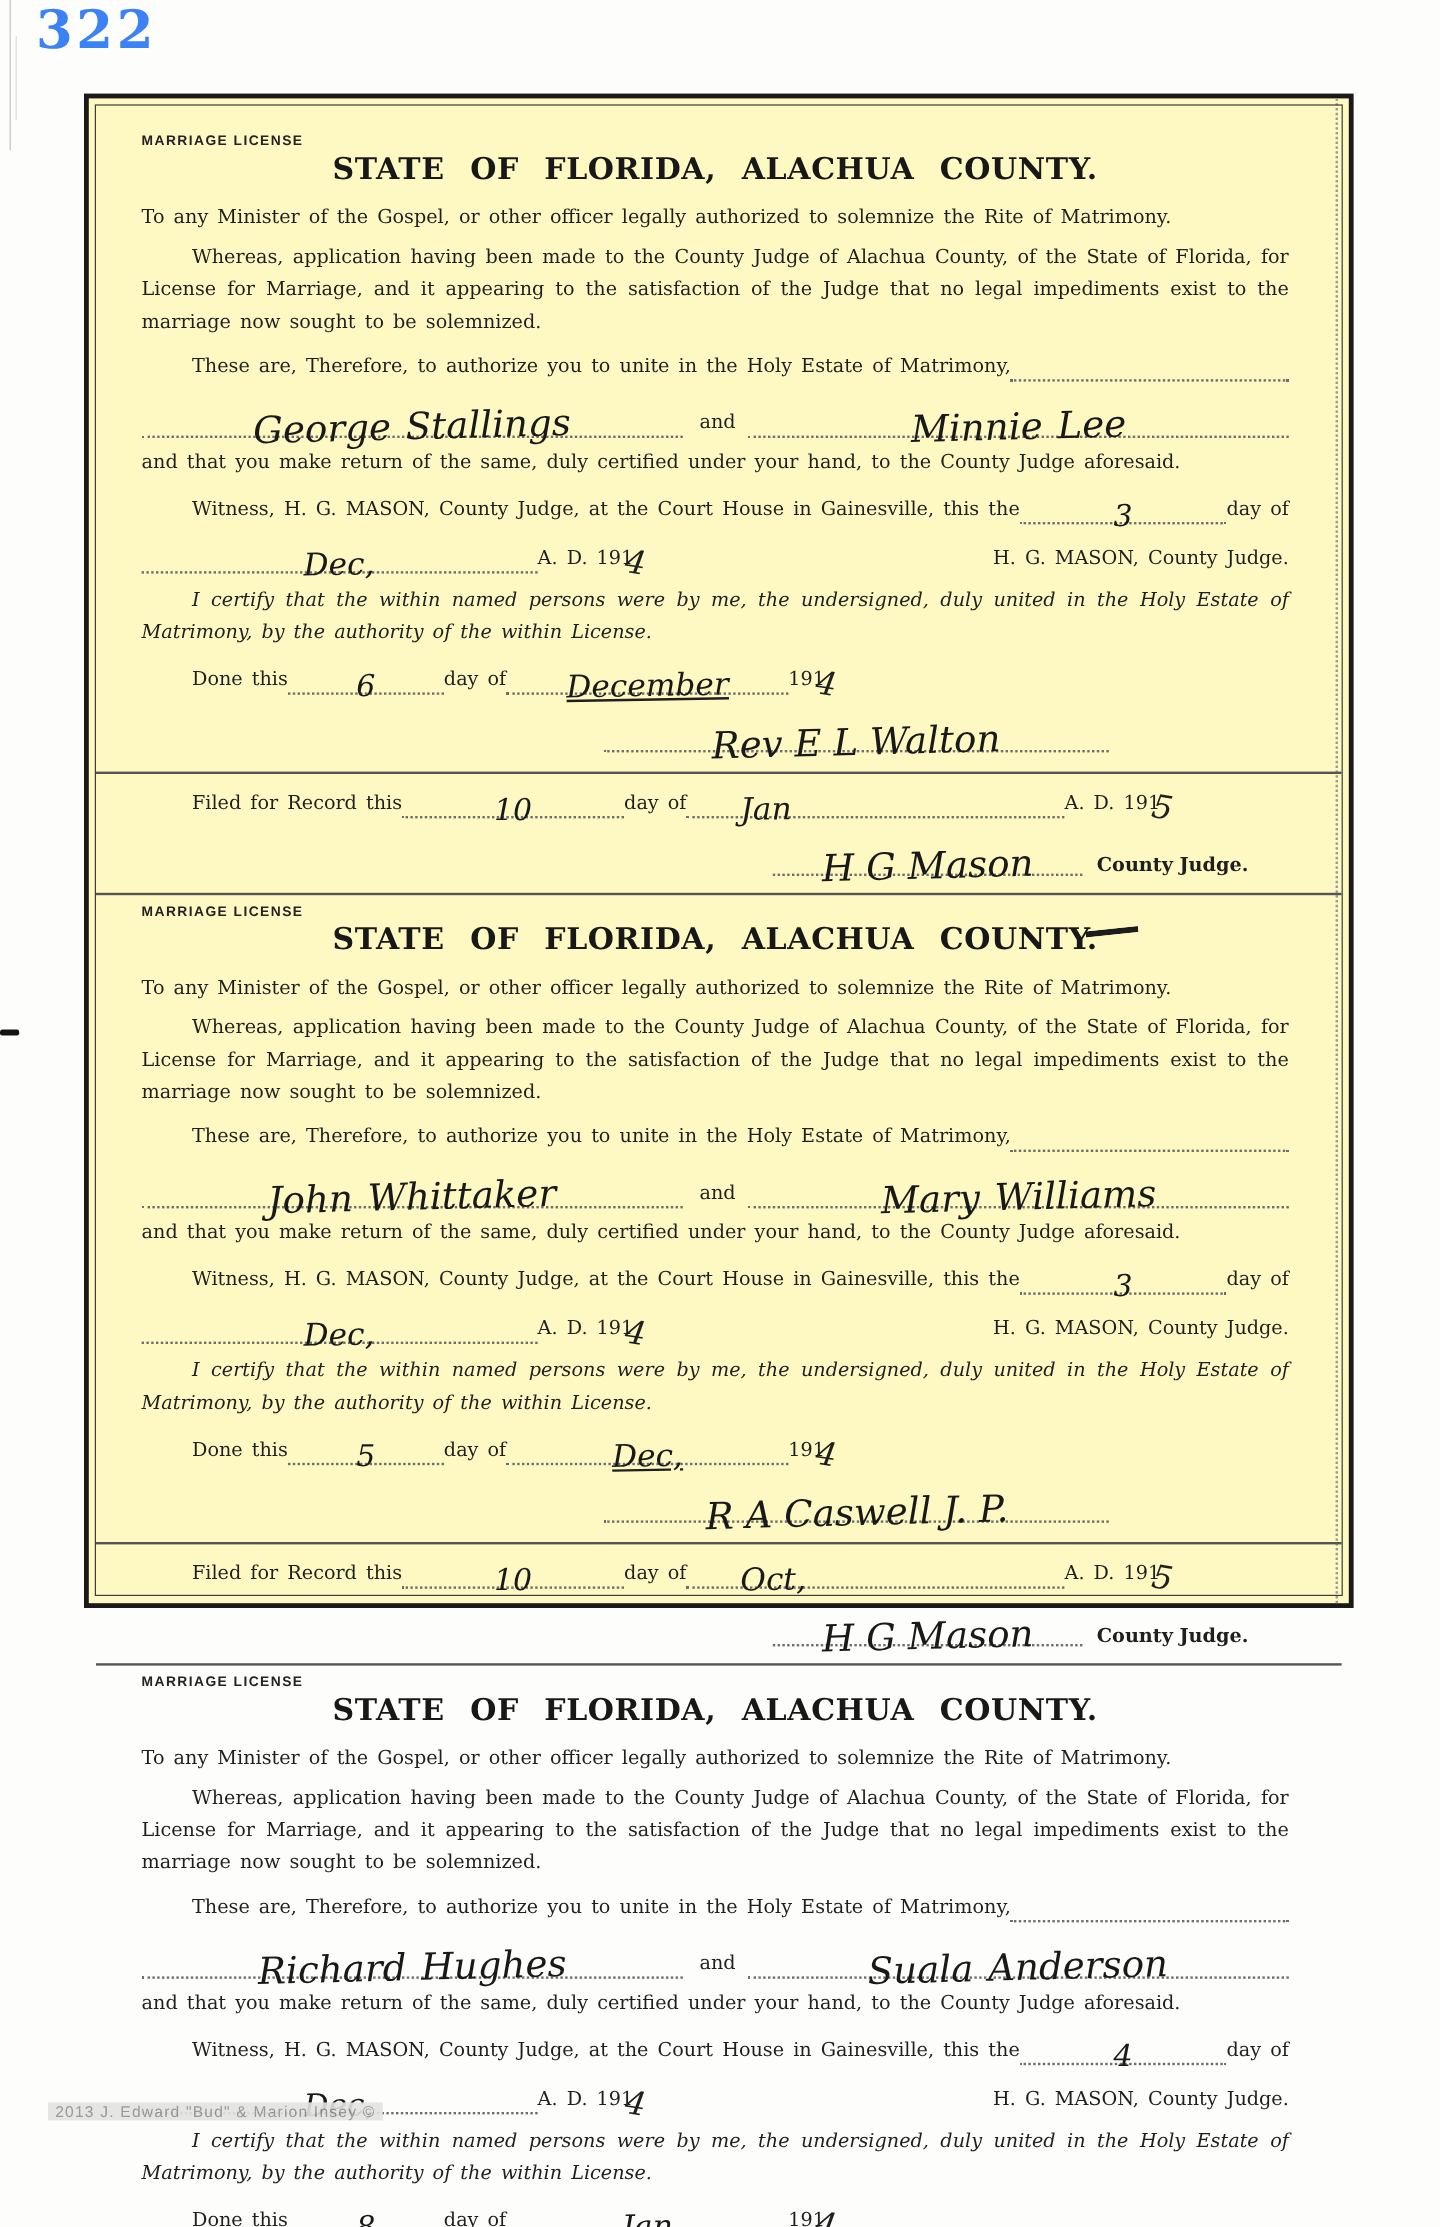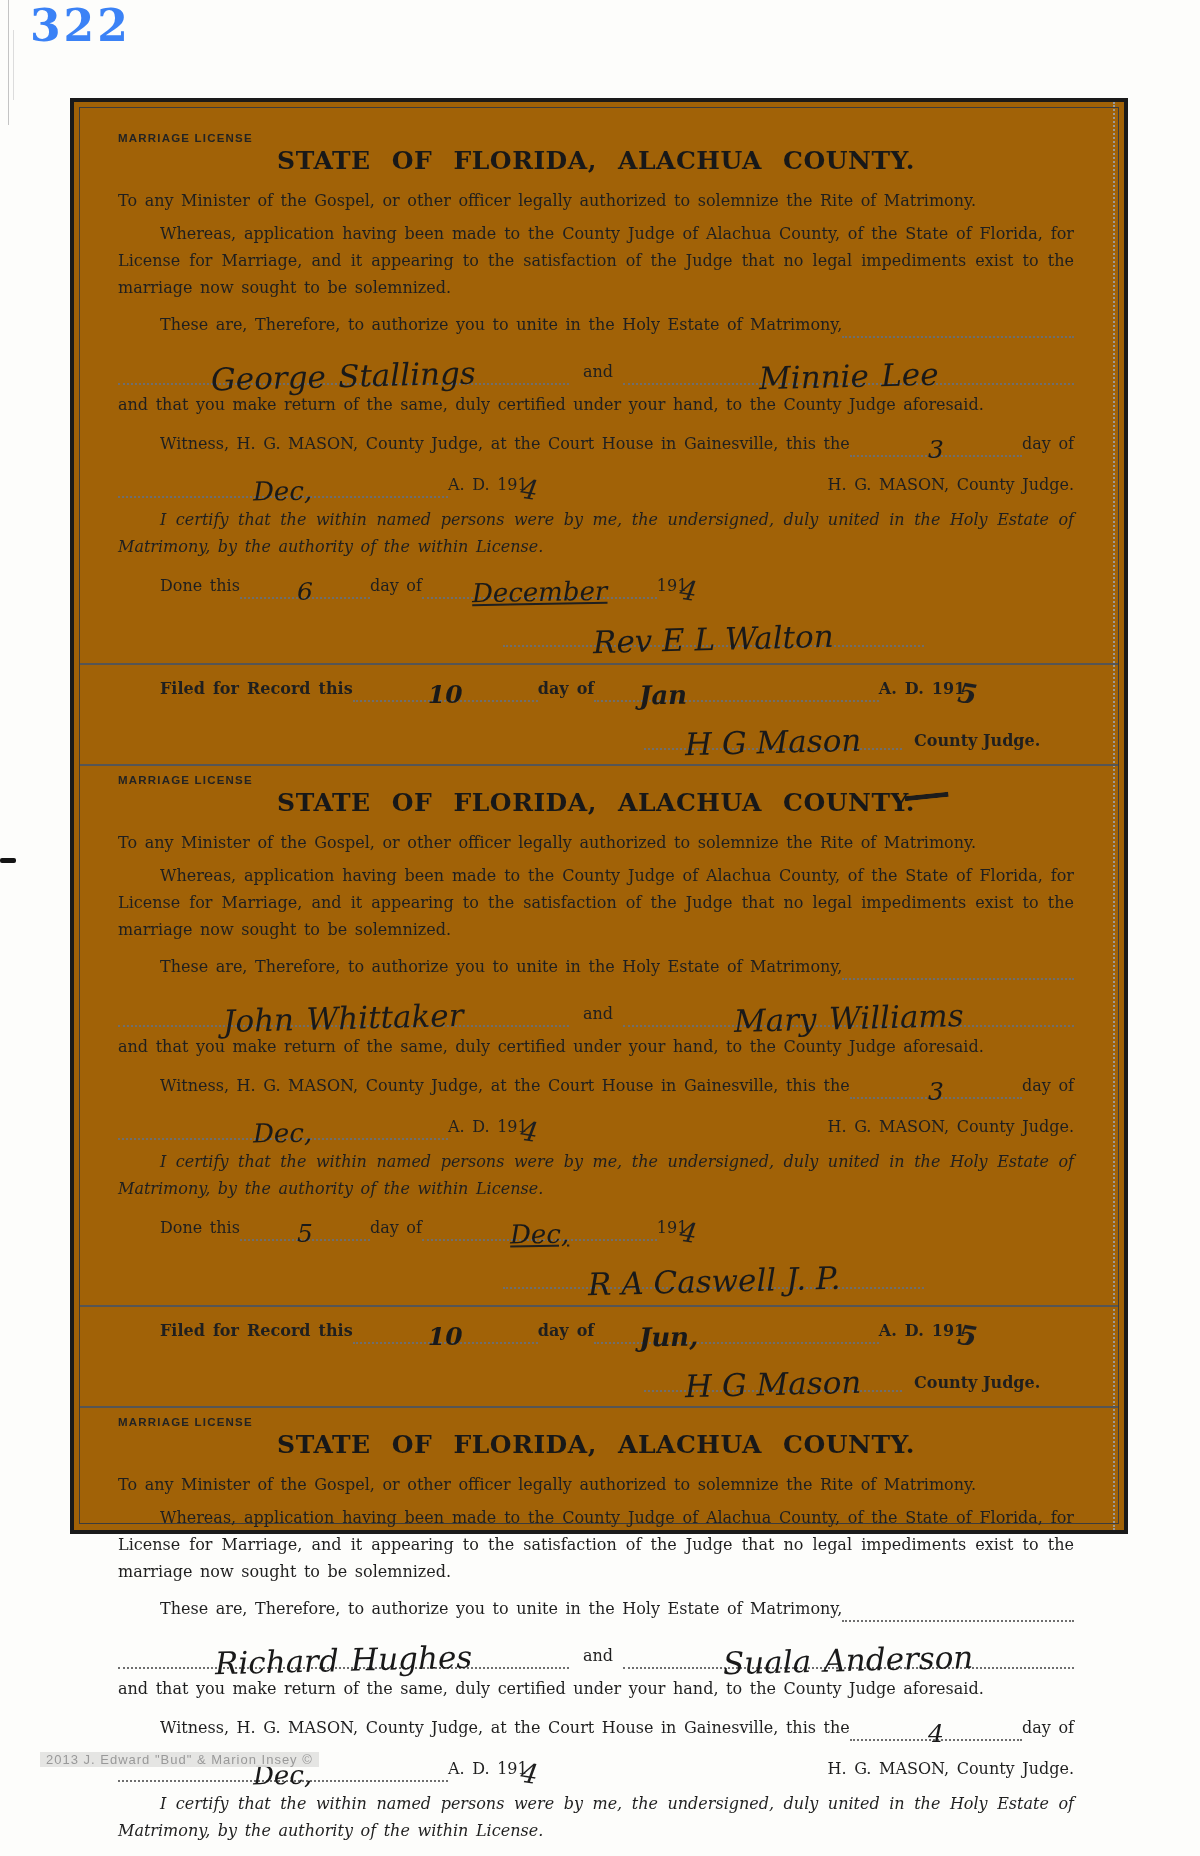--- a/index.html
+++ b/index.html
@@ -18,22 +18,22 @@
   .crease{position:absolute;left:8px;top:0;height:125px;border-left:1.5px solid #c4c4c4;}
   .crease2{position:absolute;left:13px;top:30px;height:70px;border-left:1px solid #dcdcdc;}
   .margin-dash{position:absolute;left:0;top:858px;width:16px;height:5px;background:#141414;border-radius:2px;}
   .pen-mark{
     position:absolute;width:44px;height:8px;
     border-top:5px solid #1c1c1c;border-radius:0 0 60% 60%;
     transform:rotate(-6deg);
   }
   
   .doc-frame{
-    position:absolute;left:70px;top:78px;width:1058px;height:1436px;
-    border:4px solid #1a1a1a;background:#a16207;box-sizing:border-box;margin-top:20px;
+    position:absolute;left:70px;top:78px;width:1058px;height:1262px;
+    border:4px solid #1a1a1a;background:#fef9c3;box-sizing:border-box;
   }
   .doc-inner{
     position:absolute;top:5px;left:5px;right:5px;bottom:6px;
     border:1.5px solid #3c3c3c;
     padding:16px 44px 0 38px;box-sizing:border-box;
   }
   .gutter-line{position:absolute;top:0;bottom:0;right:9px;border-left:2px dotted #9a9a9a;}
   
   .license{position:relative;}
   .lic-label{
@@ -64,21 +64,21 @@
   .names-row .fill{height:24px;}
   .and-word{flex:0 0 auto;padding:0 10px 0 14px;}
   .witness-row{margin-top:12px;}
   .day-fill{max-width:250px;}
   .ad-row{margin-top:14px;}
   .month-fill{flex:0 0 330px;}
   .spacer{flex:1;}
   .done-row{margin-top:12px;}
   .done-day-fill{flex:0 0 130px;}
   .done-month-fill{flex:0 0 235px;text-decoration:underline;}
-  .filed-row{margin-top:10px;font-weight:bold;}
+  .filed-row{margin-top:10px;}
   .filed-day-fill{flex:0 0 185px;}
   .row-tail{flex:0 0 90px;}
   
   .hw{
     font-family:"DejaVu Serif", serif;font-style:italic;color:#191919;
     white-space:nowrap;line-height:1;
   }
   .hw.name{font-size:31px;margin-bottom:-9px;transform:rotate(-1.5deg);}
   .hw.entry{font-size:25px;margin-bottom:-7px;}
   .hw.month{font-size:26px;margin-bottom:-8px;transform:rotate(-1deg);}
@@ -264,21 +264,21 @@
       </div>
       <div class="divider pre-filed"></div>
       <div class="row filed-row">
         <span class="indent"></span>
         <span>Filed for Record this</span>
         <span class="fill filed-day-fill">
             <span class="hw entry">10</span>
           </span>
         <span>day of</span>
         <span class="fill left">
-            <span class="hw month">Jun,</span>
+            <span class="hw month">Oct,</span>
           </span>
         <span>A. D. 191</span>
         <span class="yd">5</span>
         <span class="row-tail"></span>
       </div>
       <div class="sig-row">
         <span class="spacer"></span>
         <span class="sigline sig-filed">
             <span class="hw sig">H G Mason</span>
           </span>

